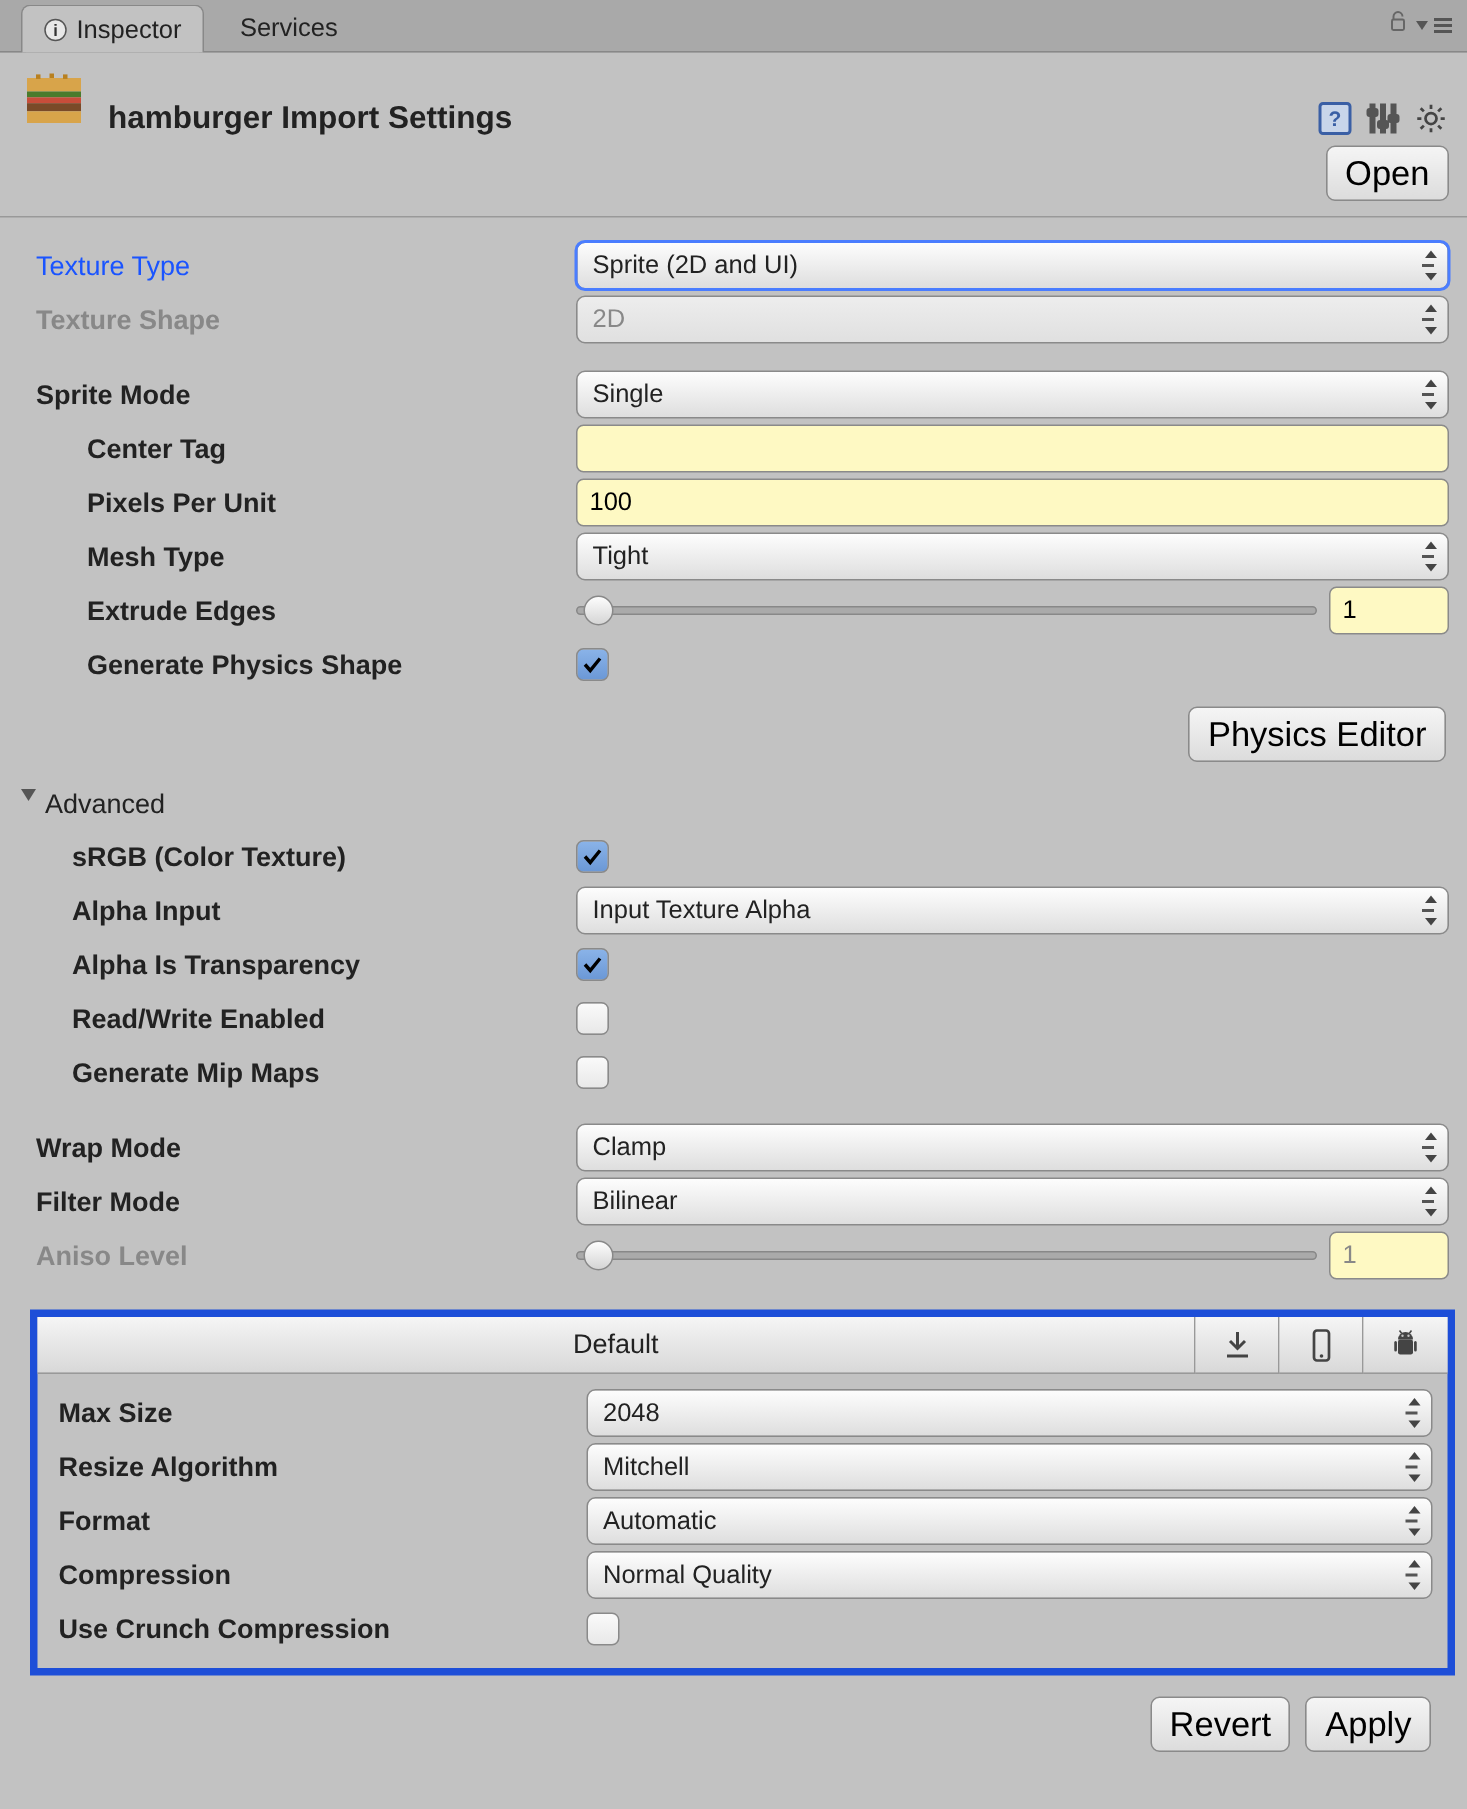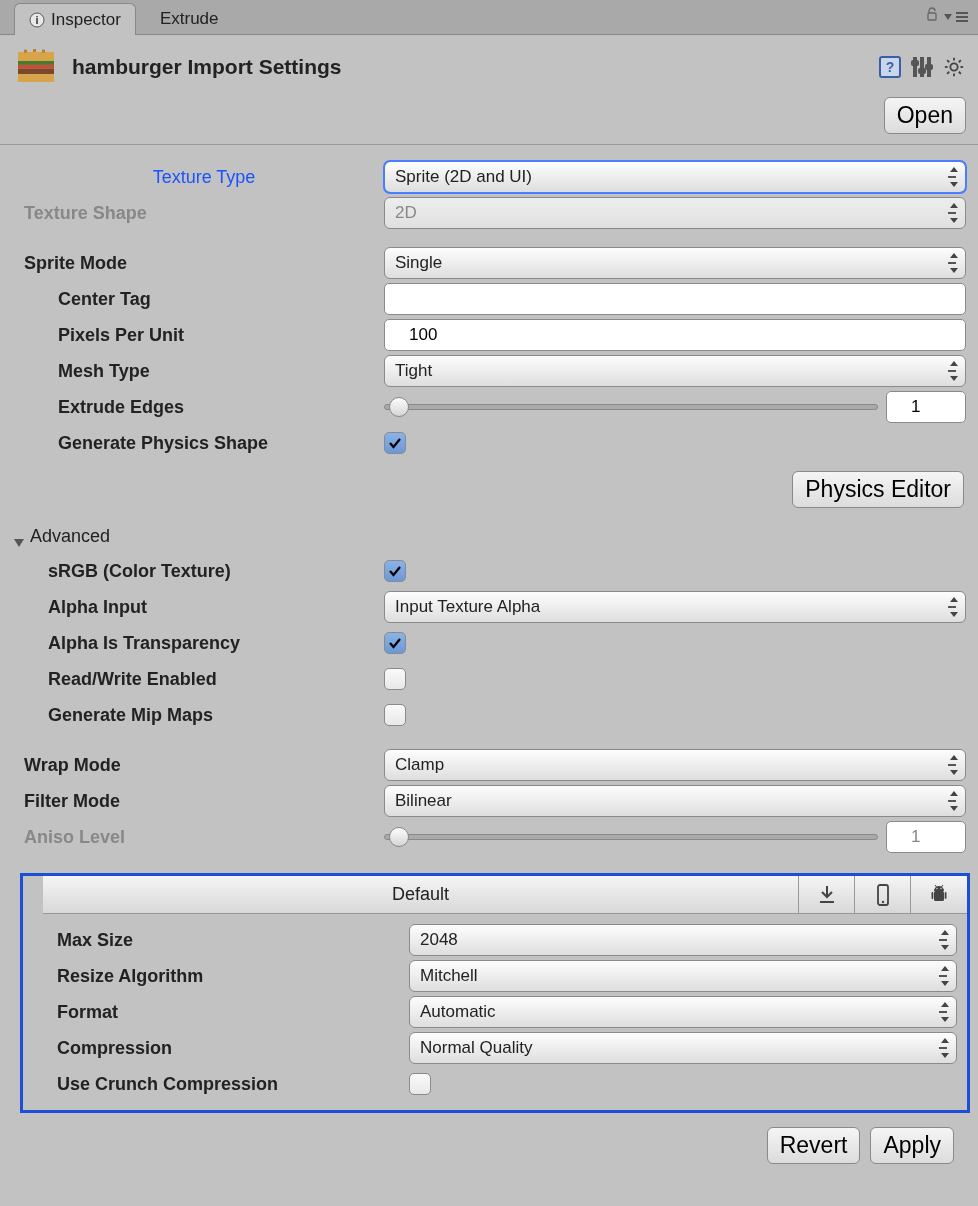--- a/index.html
+++ b/index.html
@@ -9,70 +9,70 @@
 .tab { height: 32px; padding: 0 14px; display: flex; align-items: center; gap: 6px; border: 1px solid #888; border-bottom: none; border-radius: 6px 6px 0 0; background: #b0b0b0; margin-right: 10px; cursor: pointer; position: relative; top: 1px; }
 .tab.active { background: #c2c2c2; z-index: 2; }
 .tab .i { width: 16px; height: 16px; display: inline-block; }
 .lockmenu { position: absolute; right: 10px; top: 6px; display: flex; gap: 4px; align-items: center; }
 .lockmenu svg { width: 16px; height: 16px; }
 .tri { width: 0; height: 0; border-left:4px solid transparent; border-right:4px solid transparent; border-top:6px solid #555; }
 .mini-lines { display:flex; flex-direction:column; gap:2px; width:12px;}
 .mini-lines span{height:2px;background:#555;}
 
 .header { background: #c2c2c2; padding: 8px 12px 10px 12px; border-bottom: 1px solid #999; }
-.header-row1 { display: flex; align-items: center; gap: 12px; }
+.header-row1 { display: flex; align-items: flex-end; gap: 12px; }
 .header-title { font-size: 21px; font-weight: bold; }
 .header-icons { margin-left: auto; display: flex; gap: 8px; align-items: center; }
 .header-icons .ic { width: 24px; height: 24px; cursor: pointer; display:flex; align-items:center; justify-content:center; }
 .header-row2 { display: flex; justify-content: flex-end; margin-top: 6px; }
 
 .burger { width: 48px; height: 48px; image-rendering: pixelated; }
 
 .btn { background: linear-gradient(#f5f5f5,#dcdcdc); border: 1px solid #8a8a8a; border-radius: 6px; padding: 4px 12px; font-size: 23px; cursor: pointer; }
 
 .content { padding: 14px 12px 12px 24px; }
 
 .row { display: flex; align-items: center; min-height: 36px; }
 .row .label { width: 360px; font-size: 18px; font-weight: bold; }
-.row .label.blue { color: #1a54ff; font-weight: 500; text-align: center; }
+.row .label.blue { color: #1a54ff; font-weight: 500; }
 .row .label.grey { color: #888; }
 .row .label.ind1 { padding-left: 34px; }
 .row .label.ind2 { padding-left: 24px; }
 .row .field { flex: 1; position: relative; }
 
 .dd { width: 100%; height: 32px; border: 1px solid #8a8a8a; border-radius: 6px; background: linear-gradient(#fdfdfd,#dedede); padding: 0 26px 0 10px; font-size: 17px; display: flex; align-items: center; cursor: pointer; position: relative; }
 .dd.focused { outline: 2px solid #4a7dff; outline-offset: -1px; }
 .dd.disabled { color: #888; background: linear-gradient(#ededed,#e0e0e0); cursor: default; }
 .dd::after { content:""; position:absolute; right:8px; top:50%; transform:translateY(-50%); width:10px; height:14px; background:
   linear-gradient(#555,#555) center/8px 2px no-repeat;
 }
 .dd .arr { position:absolute; right:7px; top:5px; width:0;height:0;border-left:4px solid transparent;border-right:4px solid transparent;border-bottom:5px solid #444; }
 .dd .arr2 { position:absolute; right:7px; bottom:5px; width:0;height:0;border-left:4px solid transparent;border-right:4px solid transparent;border-top:5px solid #444; }
 
-.txt { width: 100%; height: 32px; border: 1px solid #8a8a8a; border-radius: 5px; background: #ffffff; padding: 0 24px; font-size: 17px; }
+.txt { width: 100%; height: 32px; border: 1px solid #8a8a8a; border-radius: 5px; background: #fef9c3; padding: 0 8px; font-size: 17px; }
 .txt.short { width: 80px; }
 .txt.disabled { color:#888; }
 
 .slider { flex:1; height:20px; position:relative; }
 .slider .track { position:absolute; left:0; right:0; top:50%; transform:translateY(-50%); height:6px; background:#aaa; border:1px solid #888; border-radius:3px; }
 .slider .thumb { position:absolute; top:50%; transform:translate(-50%,-50%); width:20px; height:20px; border-radius:50%; background:linear-gradient(#fdfdfd,#d5d5d5); border:1px solid #888; cursor:pointer; }
 .slider .thumb.disabled { cursor:default; }
 .slider-row { display:flex; gap:8px; align-items:center; }
 
 .chk { width:22px; height:22px; border:1px solid #8a8a8a; border-radius:5px; background:linear-gradient(#fafafa,#e8e8e8); display:flex; align-items:center; justify-content:center; cursor:pointer; }
 .chk.checked { background:linear-gradient(#8ab3e8,#6b98d6); }
 .chk.checked svg { display:block; }
 .chk svg { display:none; width:16px; height:16px; }
 
 .right-btn-row { display:flex; justify-content:flex-end; padding-right:2px; margin: 10px 0; }
 
-.foldout { display:flex; align-items:flex-end; gap:6px; cursor:pointer; font-size:18px; margin:18px 0 6px -10px; }
+.foldout { display:flex; align-items:flex-start; gap:6px; cursor:pointer; font-size:18px; margin:18px 0 6px -10px; }
 .foldout .tri2 { width:0;height:0;border-left:5px solid transparent;border-right:5px solid transparent;border-top:8px solid #555; }
 
-.platform-box { border:3px solid #1d4ed8; margin: 18px -4px 0 -4px; background:#c2c2c2;padding-left:20px; }
+.platform-box { border:5px solid #1d4ed8; margin: 18px -4px 0 -4px; background:#c2c2c2; }
 .platform-tabs { display:flex; height:38px; }
 .platform-tabs .ptab { border:1px solid #999; border-top:none; border-left:none; background:linear-gradient(#f5f5f5,#d8d8d8); display:flex; align-items:center; justify-content:center; cursor:pointer; }
 .platform-tabs .ptab.main { flex:1; font-size:18px; }
 .platform-tabs .ptab.ic { width:56px; }
 .platform-tabs .ptab.ic svg { width:20px; height:24px; }
 .platform-body { padding: 8px 10px; }
 .platform-body .row .label { width: 356px; padding-left: 4px; font-size:18px; }
 
 .footer { display:flex; justify-content:flex-end; gap:10px; padding: 14px 12px; }
 
@@ -93,21 +93,21 @@
   <div class="tab active">
     <span class="i">
       <svg viewBox="0 0 16 16">
           <circle cx="8" cy="8" r="7" fill="#e8e8e8" stroke="#555"></circle>
           <text x="8" y="12" text-anchor="middle" font-size="11" font-weight="bold" fill="#333">i</text>
         </svg>
     </span>
     <span>Inspector</span>
   </div>
   <div class="tab" style="border:none;background:transparent;">
-    <span>Extrude</span>
+    <span>Services</span>
   </div>
   <div class="lockmenu">
     <span>
       <svg viewBox="0 0 16 16">
           <rect x="4" y="7" width="8" height="7" rx="1" fill="none" stroke="#666" stroke-width="1.3"></rect>
           <path d="M5 7 V5 a3 3 0 0 1 6 0" fill="none" stroke="#666" stroke-width="1.3"></path>
         </svg>
     </span>
     <span class="tri"></span>
     <span class="mini-lines">

